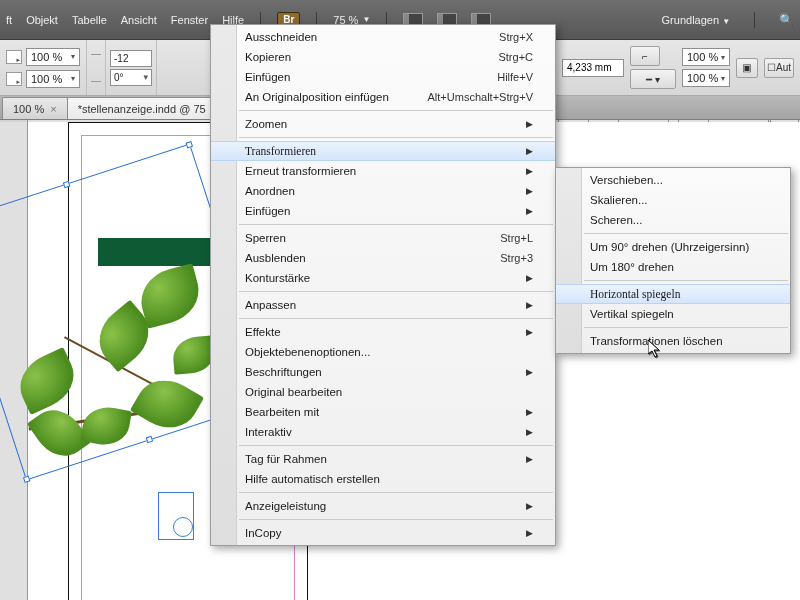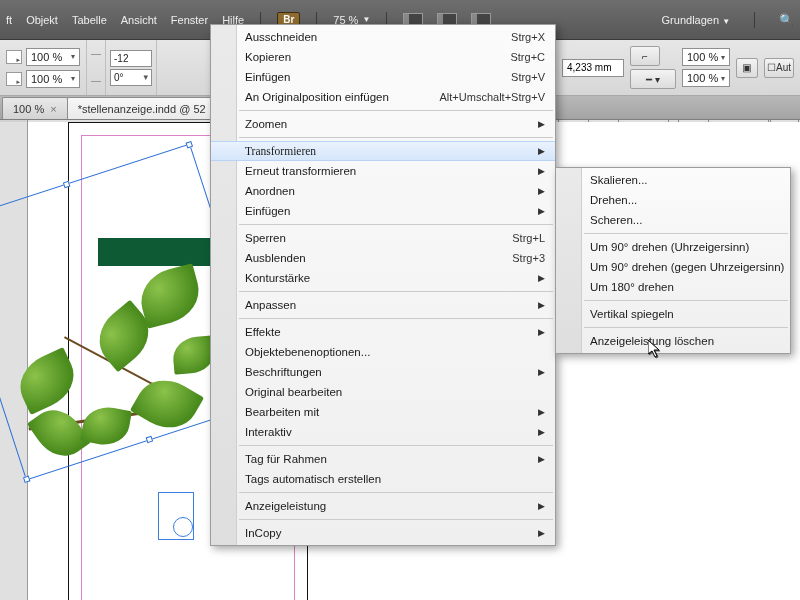--- a/index.html
+++ b/index.html
@@ -62,21 +62,21 @@
 .sel-box .h { position:absolute; width:6px; height:6px; background:#fff; border:1px solid #2a6fd6;}.sel-box .h.tr{right:-3px;top:-3px}.sel-box .h.bl{left:-3px;bottom:-3px}.sel-box .h.br{right:-3px;bottom:-3px}
 .sel-box .h.tc{left:50%;top:-3px;margin-left:-3px}.sel-box .h.bc{left:50%;bottom:-3px;margin-left:-3px}.sel-box .h.rc{right:-3px;top:50%;margin-top:-3px}
 .diag { position:absolute; border-top: 1px solid #3a7fe0; transform-origin: left center;}
 .small-frame { position:absolute; border:1px solid #3a7fe0; background: rgba(255,255,255,0.5);}
 .leaf { position:absolute; background: radial-gradient(circle at 35% 30%, #8bc24a, #4a8b1d 70%); border-radius: 60% 5% 60% 5%; transform-origin: center; }
 .stem { position:absolute; background:#6b4b22; }
 
 
 .menu { position:absolute; background: linear-gradient(#fbfbfb,#efefef); border:1px solid #9c9c9c; box-shadow: 3px 3px 8px rgba(0,0,0,.35); display:flex; flex-direction:column; padding: 2px 0; font-size: 11.5px; color:#1a1a1a;}
 .menu .left-gutter { position:absolute; left:0; top:0; bottom:0; width:26px; background: linear-gradient(#eaeaea,#dedede); border-right:1px solid #cfcfcf;}
-.menu .row { position:relative; padding: 4px 10px 4px 34px; display:flex; align-items:center; white-space:nowrap;}
+.menu .row { position:relative; padding: 4px 22px 4px 34px; display:flex; align-items:center; white-space:nowrap;}
 .menu .row.highlight { background: linear-gradient(#eaf2fd,#d5e6fb); border-top:1px solid #b7d3f5; border-bottom:1px solid #b7d3f5; padding-top:3px; padding-bottom:3px;font-family:Liberation Serif, serif;}
 .menu .row .short { margin-left:auto; color:#333; font-size:11px;}
 .menu .row .sub { margin-left:auto; font-size:9px; color:#333;}
 .menu .msep { height:1px; margin: 3px 2px 3px 28px; background: #cbcbcb;}
 .submenu { left: 555px; top: 167px; width: 236px;}
 .mainmenu { left: 210px; top: 24px; width: 346px;}
 
 .cursor { position:absolute; width:14px; height:18px; pointer-events:none;}
 .cursor svg { width:14px; height:18px; filter: drop-shadow(1px 1px 0 rgba(0,0,0,.6));}
 </style>
@@ -175,21 +175,21 @@
     <span class="ic" style="width:30px;font-size:10px">☐ <span>Aut</span></span>
   </div>
 </div>
 
 <div class="tabstrip">
   <div class="tab">
       <span>100 %</span>
       <span class="x">×</span>
     </div>
   <div class="tab active">
-      <span>*stellenanzeige.indd @ 52</span>
+      <span>*stellenanzeige.indd @ 75</span>
     </div>
 </div>
 
 <div class="ruler-h">
   <div class="ruler-corner"></div>
   <div class="ruler-clip" id="ruler-ticks">
       <div class="tick" style="left: 530px;">
         <span class="lbl">130</span>
       </div>
       <div class="tick" style="left: 560px;">
@@ -257,21 +257,21 @@
   <div class="row">
       <span>Ausschneiden</span>
       <span class="short">Strg+X</span>
     </div>
   <div class="row">
       <span>Kopieren</span>
       <span class="short">Strg+C</span>
     </div>
   <div class="row">
       <span>Einfügen</span>
-      <span class="short">Strg+V</span>
+      <span class="short">Hilfe+V</span>
     </div>
   <div class="row">
       <span>An Originalposition einfügen</span>
       <span class="short">Alt+Umschalt+Strg+V</span>
     </div>
   <div class="msep"></div>
   <div class="row">
       <span>Zoomen</span>
       <span class="sub">▶</span>
     </div>
@@ -332,62 +332,62 @@
   <div class="row">
       <span>Interaktiv</span>
       <span class="sub">▶</span>
     </div>
   <div class="msep"></div>
   <div class="row">
       <span>Tag für Rahmen</span>
       <span class="sub">▶</span>
     </div>
   <div class="row">
-      <span>Tags automatisch erstellen</span>
+      <span>Hilfe automatisch erstellen</span>
     </div>
   <div class="msep"></div>
   <div class="row">
       <span>Anzeigeleistung</span>
       <span class="sub">▶</span>
     </div>
   <div class="msep"></div>
   <div class="row">
       <span>InCopy</span>
       <span class="sub">▶</span>
     </div>
 </div>
 
 <div class="menu submenu">
   <div class="left-gutter"></div>
   <div class="row">
+      <span>Verschieben...</span>
+    </div>
+  <div class="row">
       <span>Skalieren...</span>
     </div>
   <div class="row">
-      <span>Drehen...</span>
-    </div>
-  <div class="row">
       <span>Scheren...</span>
     </div>
   <div class="msep"></div>
   <div class="row">
       <span>Um 90° drehen (Uhrzeigersinn)</span>
     </div>
   <div class="row">
-      <span>Um 90° drehen (gegen Uhrzeigersinn)</span>
-    </div>
-  <div class="row">
       <span>Um 180° drehen</span>
     </div>
   <div class="msep"></div>
+  <div class="row highlight">
+      <span>Horizontal spiegeln</span>
+    </div>
   <div class="row">
       <span>Vertikal spiegeln</span>
     </div>
   <div class="msep"></div>
   <div class="row">
-      <span>Anzeigeleistung löschen</span>
+      <span>Transformationen löschen</span>
     </div>
 </div>
 
 <div class="cursor" style="left:648px; top:340px;">
   <svg viewBox="0 0 14 18">
       <path d="M0 0 L0 14 L4 11 L7 17 L9 16 L6 10 L11 10 Z" fill="#fff" stroke="#000" stroke-width="1"></path>
     </svg>
 </div>
 
 </body></html>

